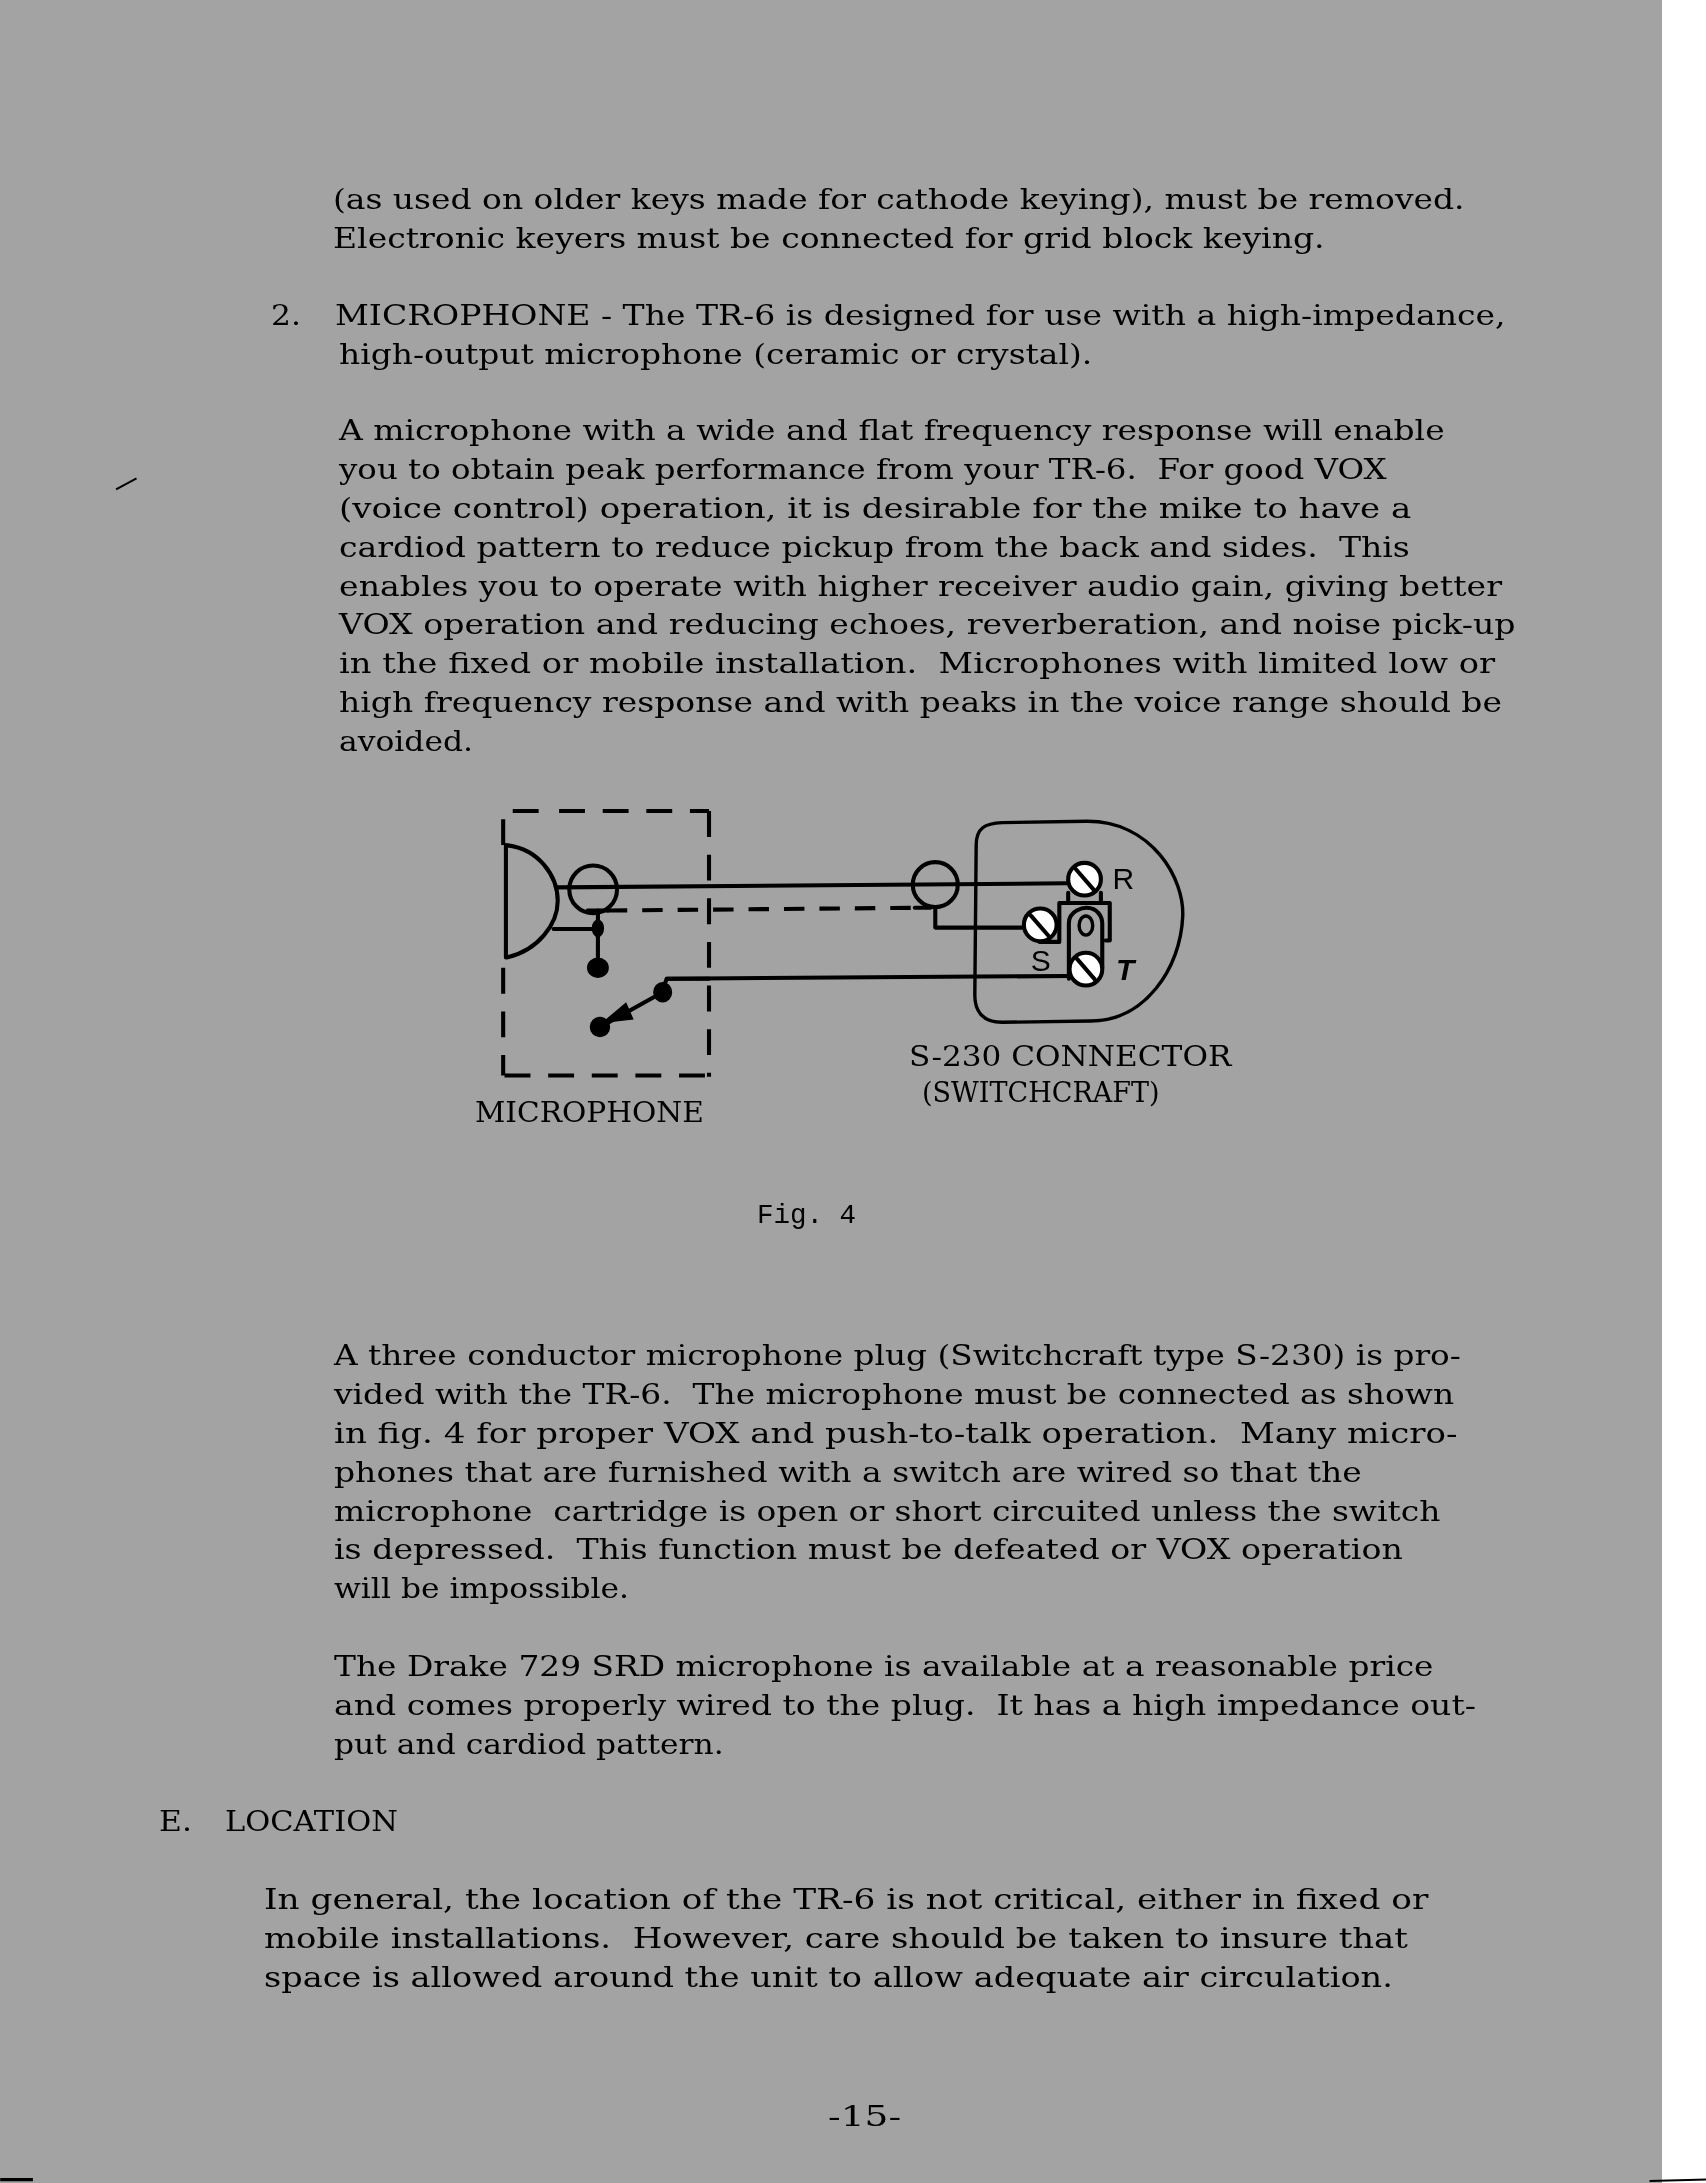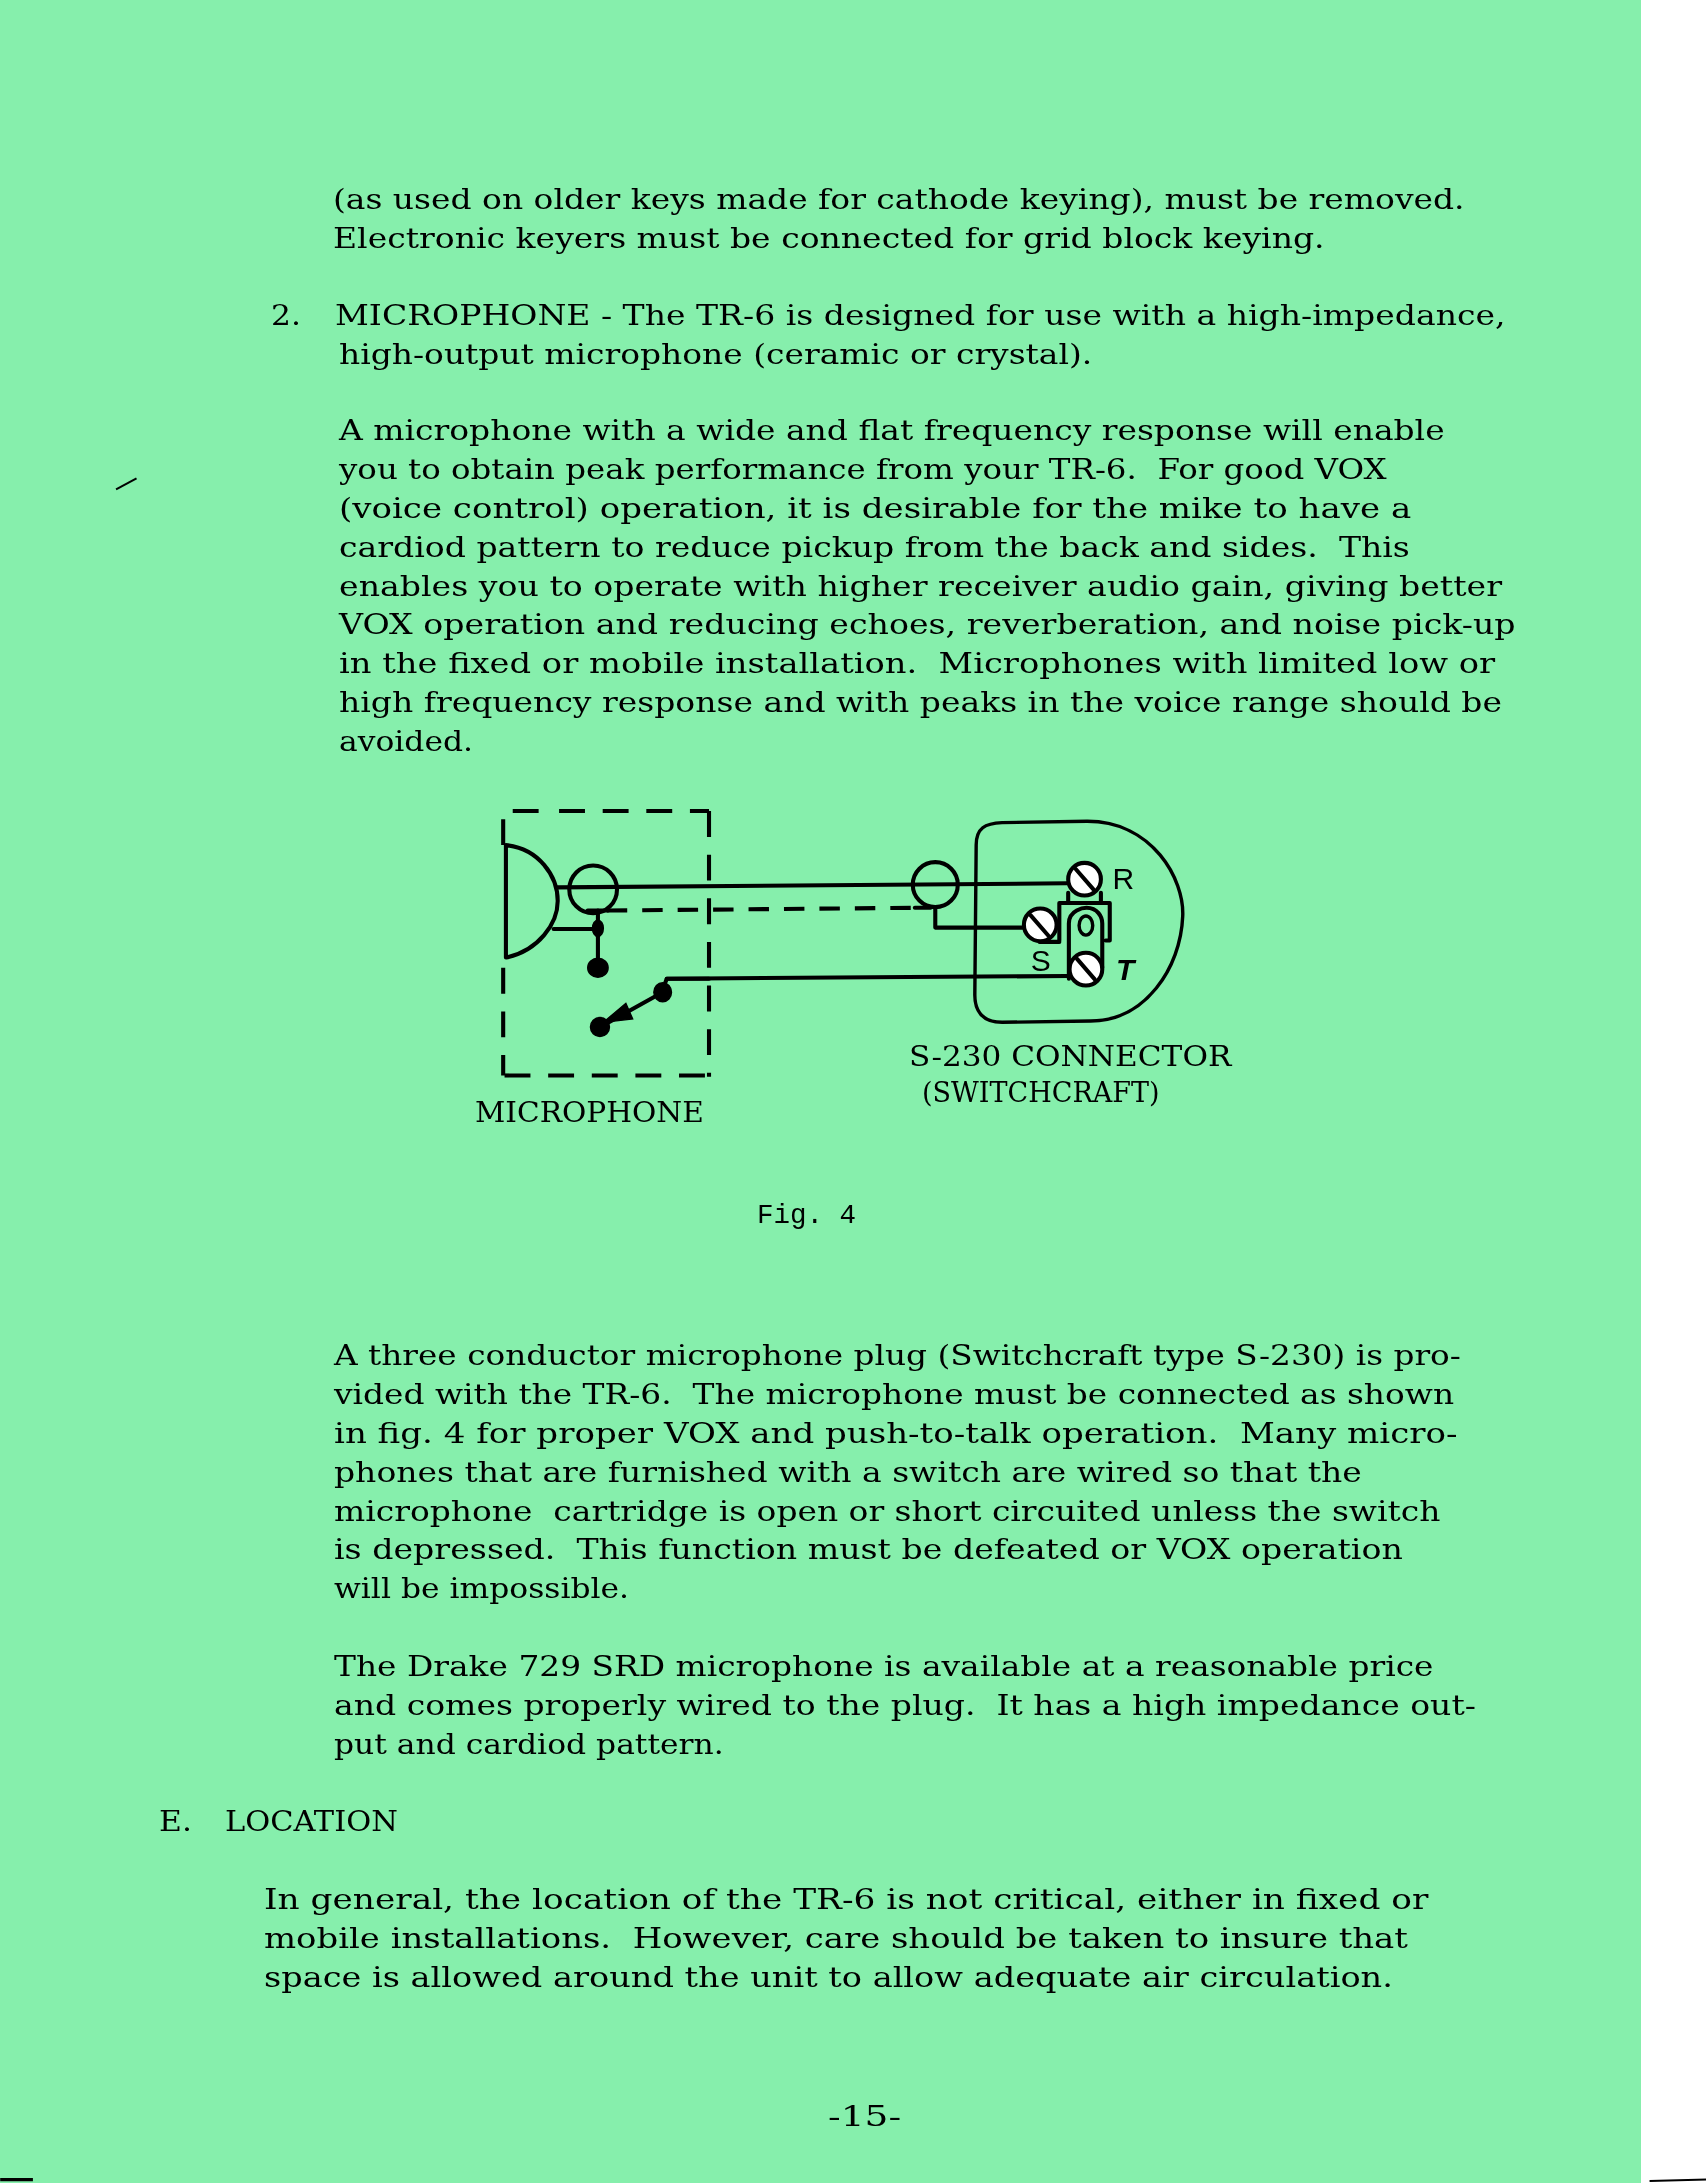--- a/index.html
+++ b/index.html
@@ -1,17 +1,17 @@
 <!DOCTYPE html>
 <html style="font-size:11px"><head>
 <meta charset="utf-8">
 <style>
   html, body { margin: 0; padding: 0; background: #ffffff; }
   body { width: 1707px; height: 2183px; position: relative; overflow: hidden; }
-  #page { position: absolute; left: 0; top: 0; width: 1641px; height: 2183px; background: #86efac; }
+  #page { position: absolute; left: 0; top: 0; width: 1641px; height: 2183px; background: #a3a3a3; padding-left: 21px; }
   .ln {
     position: absolute;
     white-space: pre;
     font-family: "DejaVu Serif", "Liberation Serif", serif;
     font-size: 28px;
     line-height: 1;
     color: #000;
     transform-origin: 0 0;
   }
   .mono { font-family: "Liberation Mono", "DejaVu Sans Mono", monospace; }

